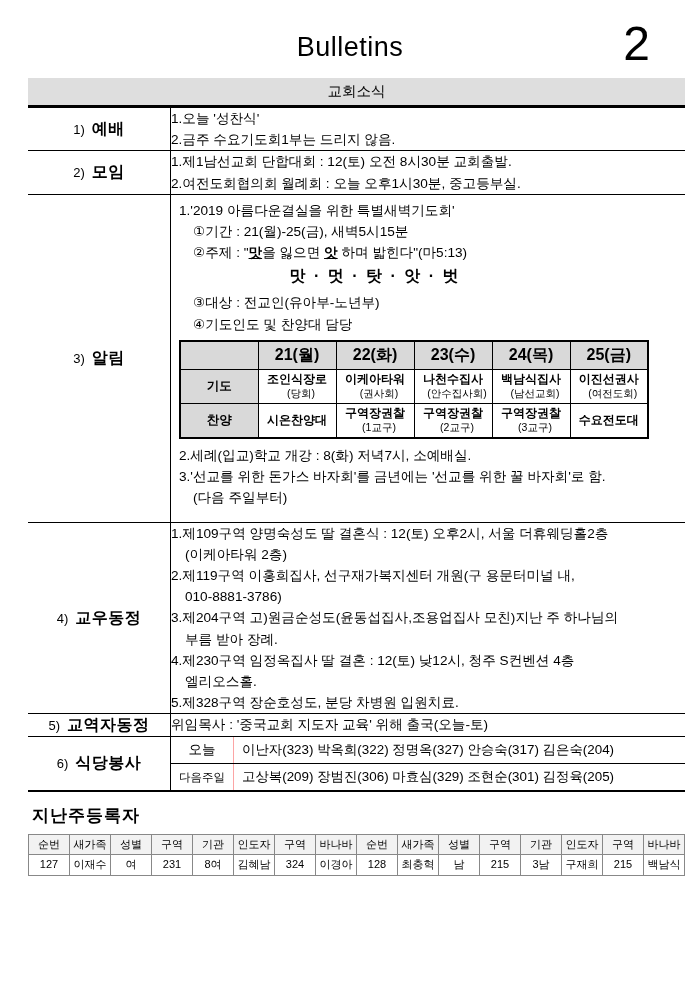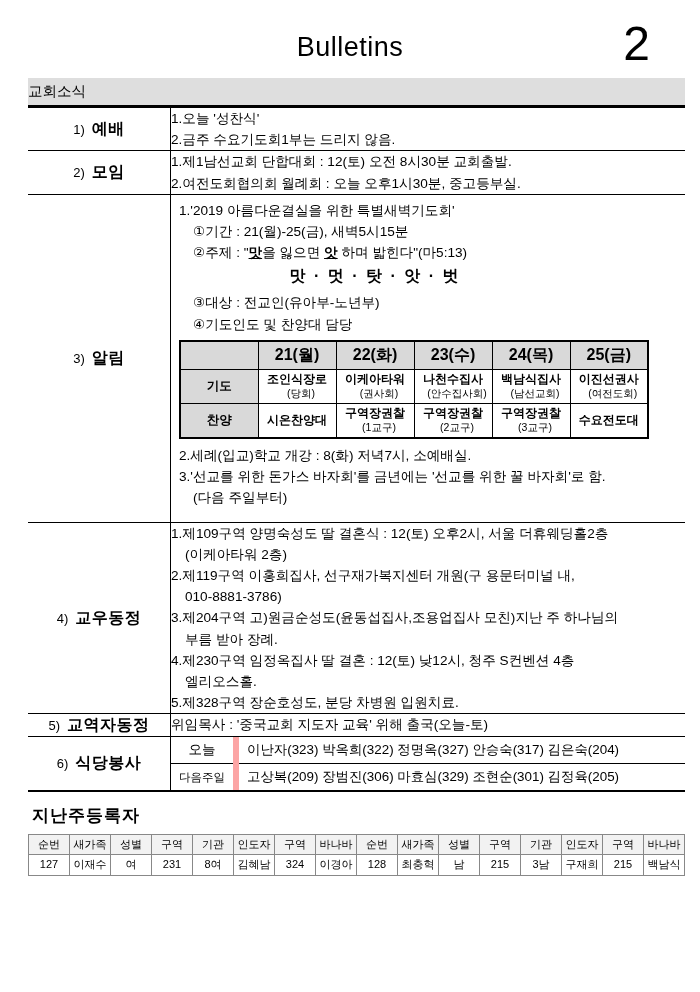--- a/index.html
+++ b/index.html
@@ -46,20 +46,21 @@
     line-height: 1;
     font-weight: 300;
     font-family: "Liberation Sans", sans-serif;
   }
 
   .banner {
     margin: 0 15px 0 28px;
     height: 27px;
     background: #dedede;
     border-bottom: 2px solid #000;
+    text-align: center;
     font-size: 14.5px;
     line-height: 27px;
     font-weight: 400;
   }
 
   
   .main-table {
     margin: 0 15px 0 28px;
     width: calc(100% - 43px);
     border-collapse: collapse;
@@ -147,21 +148,21 @@
   }
   table.meal td {
     border-bottom: 1px solid #000;
     padding: 4px 4px 4px 8px;
     font-size: 13.4px;
     vertical-align: middle;
   }
   table.meal tr:last-child td { border-bottom: none; }
   table.meal td.when {
     width: 58px;
-    border-right: 6px solid #fca5a5;
+    border-right: 1px solid #fca5a5;
     text-align: center;
     padding: 4px 2px;
   }
   .when-lg { font-size: 13.5px; }
   .when-sm { font-size: 11.5px; }
 
   td.nopad { padding: 0; }
 
   
   .radio-line {

